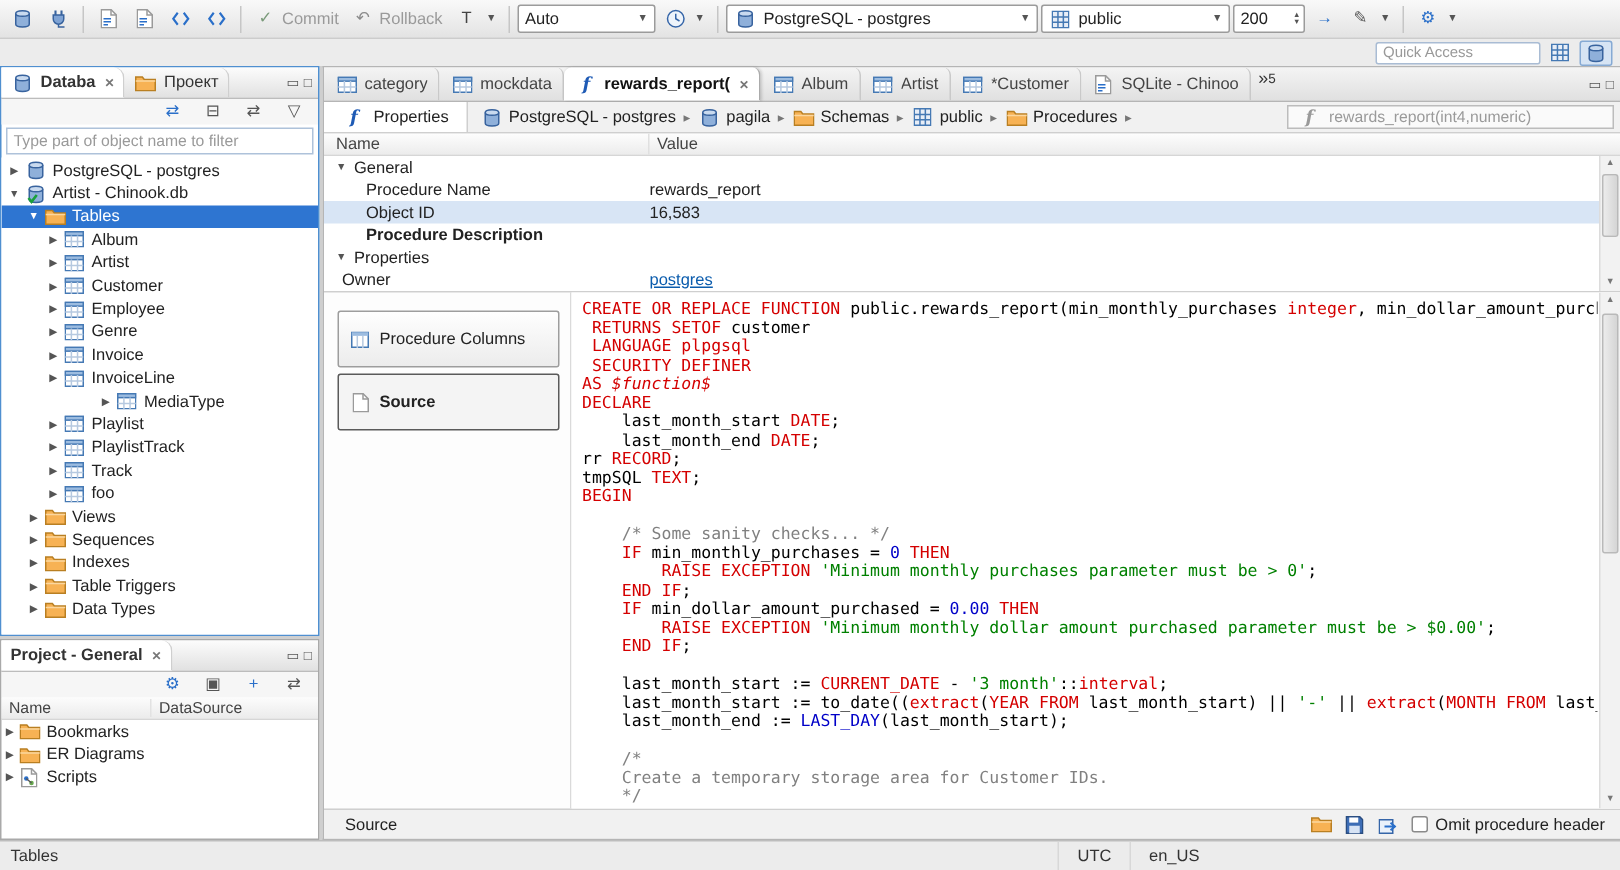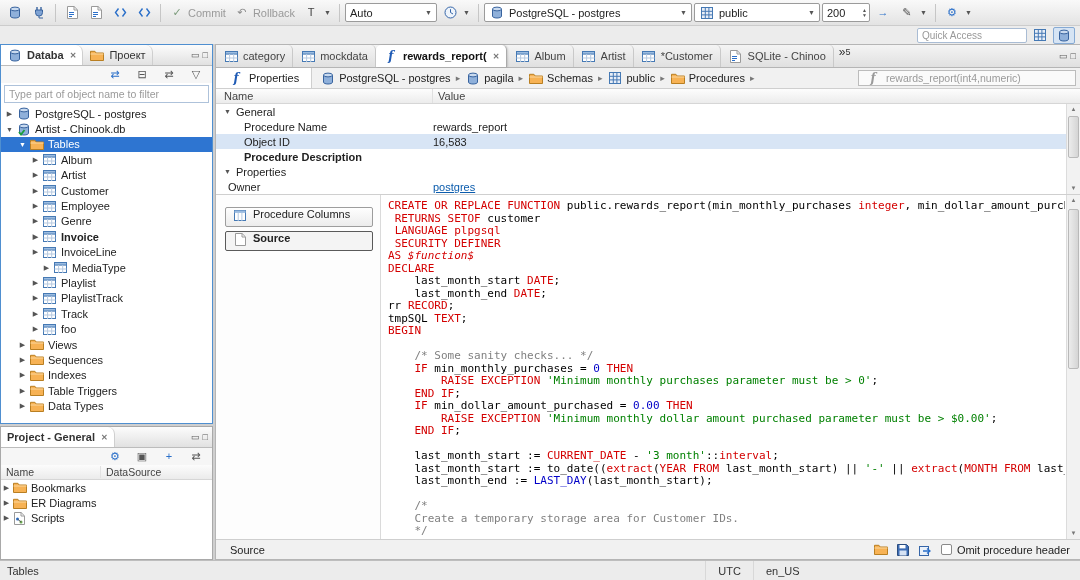--- a/index.html
+++ b/index.html
@@ -80,21 +80,21 @@
 .gname.b{font-weight:bold}
 .gval{flex:1;white-space:nowrap}
 .glink{color:#0b5cad;text-decoration:underline;cursor:pointer}
 
 .vscroll{position:absolute;top:0;right:0;bottom:0;width:14px;background:#f2f2f2;border-left:1px solid #dcdcdc}
 .vthumb{position:absolute;left:1px;right:1px;border:1px solid #b9b9b9;background:linear-gradient(90deg,#ececec,#d5d5d5);border-radius:2px}
 .sarr{position:absolute;left:0;right:0;height:11px;font-size:6px;color:#777;text-align:center;line-height:11px}
 
 .lower{flex:1;display:flex;min-height:0}
 .subtabs{width:165px;flex:none;border-right:1px solid #dadada;padding:12px 7px 0 9px;display:flex;flex-direction:column;gap:4px;background:#fdfdfd}
-.subtab{height:20px;border:1px solid #9d9d9d;background:linear-gradient(#fefefe,#ececec);display:flex;gap:5px;padding:0 6px;border-radius:2px;color:#222;white-space:nowrap}
+.subtab{height:20px;border:1px solid #9d9d9d;background:linear-gradient(#fefefe,#ececec);display:flex;align-items:center;gap:5px;padding:18px 6px;border-radius:2px;color:#222;white-space:nowrap}
 .subtab.sel{border-color:#5a5a5a;font-weight:bold;background:#f4f4f4}
 .source-wrap{flex:1;position:relative;overflow:hidden;background:#fff;min-width:0}
 #code-lines{position:absolute;top:5px;left:7px;right:15px;bottom:0;font-family:"DejaVu Sans Mono",monospace;font-size:11px;line-height:12.5px;overflow:hidden}
 .cline{height:12.5px;white-space:pre}
 .tk-k{color:#d40000}.tk-s{color:#008000}.tk-n{color:#0000c8}.tk-c{color:#808080}.tk-p{color:#000}.tk-f{color:#0000c8}.tk-v{color:#d40000;font-style:italic}
 
 .efooter{height:20px;display:flex;align-items:center;gap:8px;padding:0 10px 0 14px;background:#f1f1f1;border-top:1px solid #cfcfcf;flex:none}
 .efooter .spacer{flex:1}
 .cbwrap{display:flex;align-items:center;gap:5px}
 .cb{width:11px;height:11px;border:1px solid #8a8a8a;background:#fff;border-radius:2px;flex:none}
@@ -395,21 +395,21 @@
             <span class="twisty">▶</span>
             <span class="icon">
               <svg width="13" height="11" viewBox="0 0 13 11">
                 <rect x=".5" y=".5" width="12" height="10" fill="#fff" stroke="#4579b4"></rect>
                 <rect x=".5" y=".5" width="12" height="2.6" fill="#9cbce0" stroke="#4579b4"></rect>
                 <path d="M4.6 3v8M8.7 3v8M.5 7h12" stroke="#b6c9e0" fill="none"></path>
               </svg>
             </span>
             <span>Genre</span>
           </div>
-          <div class="trow" style="padding-left: 29px; font-weight: bold;">
+          <div class="trow" style="padding-left: 29px;">
             <span class="twisty">▶</span>
             <span class="icon">
               <svg width="13" height="11" viewBox="0 0 13 11">
                 <rect x=".5" y=".5" width="12" height="10" fill="#fff" stroke="#4579b4"></rect>
                 <rect x=".5" y=".5" width="12" height="2.6" fill="#9cbce0" stroke="#4579b4"></rect>
                 <path d="M4.6 3v8M8.7 3v8M.5 7h12" stroke="#b6c9e0" fill="none"></path>
               </svg>
             </span>
             <span>Invoice</span>
           </div>
@@ -417,21 +417,21 @@
             <span class="twisty">▶</span>
             <span class="icon">
               <svg width="13" height="11" viewBox="0 0 13 11">
                 <rect x=".5" y=".5" width="12" height="10" fill="#fff" stroke="#4579b4"></rect>
                 <rect x=".5" y=".5" width="12" height="2.6" fill="#9cbce0" stroke="#4579b4"></rect>
                 <path d="M4.6 3v8M8.7 3v8M.5 7h12" stroke="#b6c9e0" fill="none"></path>
               </svg>
             </span>
             <span>InvoiceLine</span>
           </div>
-          <div class="trow" style="padding-left: 40px;">
+          <div class="trow" style="padding-left: 16px; margin-left: 48px;">
             <span class="twisty">▶</span>
             <span class="icon">
               <svg width="13" height="11" viewBox="0 0 13 11">
                 <rect x=".5" y=".5" width="12" height="10" fill="#fff" stroke="#4579b4"></rect>
                 <rect x=".5" y=".5" width="12" height="2.6" fill="#9cbce0" stroke="#4579b4"></rect>
                 <path d="M4.6 3v8M8.7 3v8M.5 7h12" stroke="#b6c9e0" fill="none"></path>
               </svg>
             </span>
             <span>MediaType</span>
           </div>

